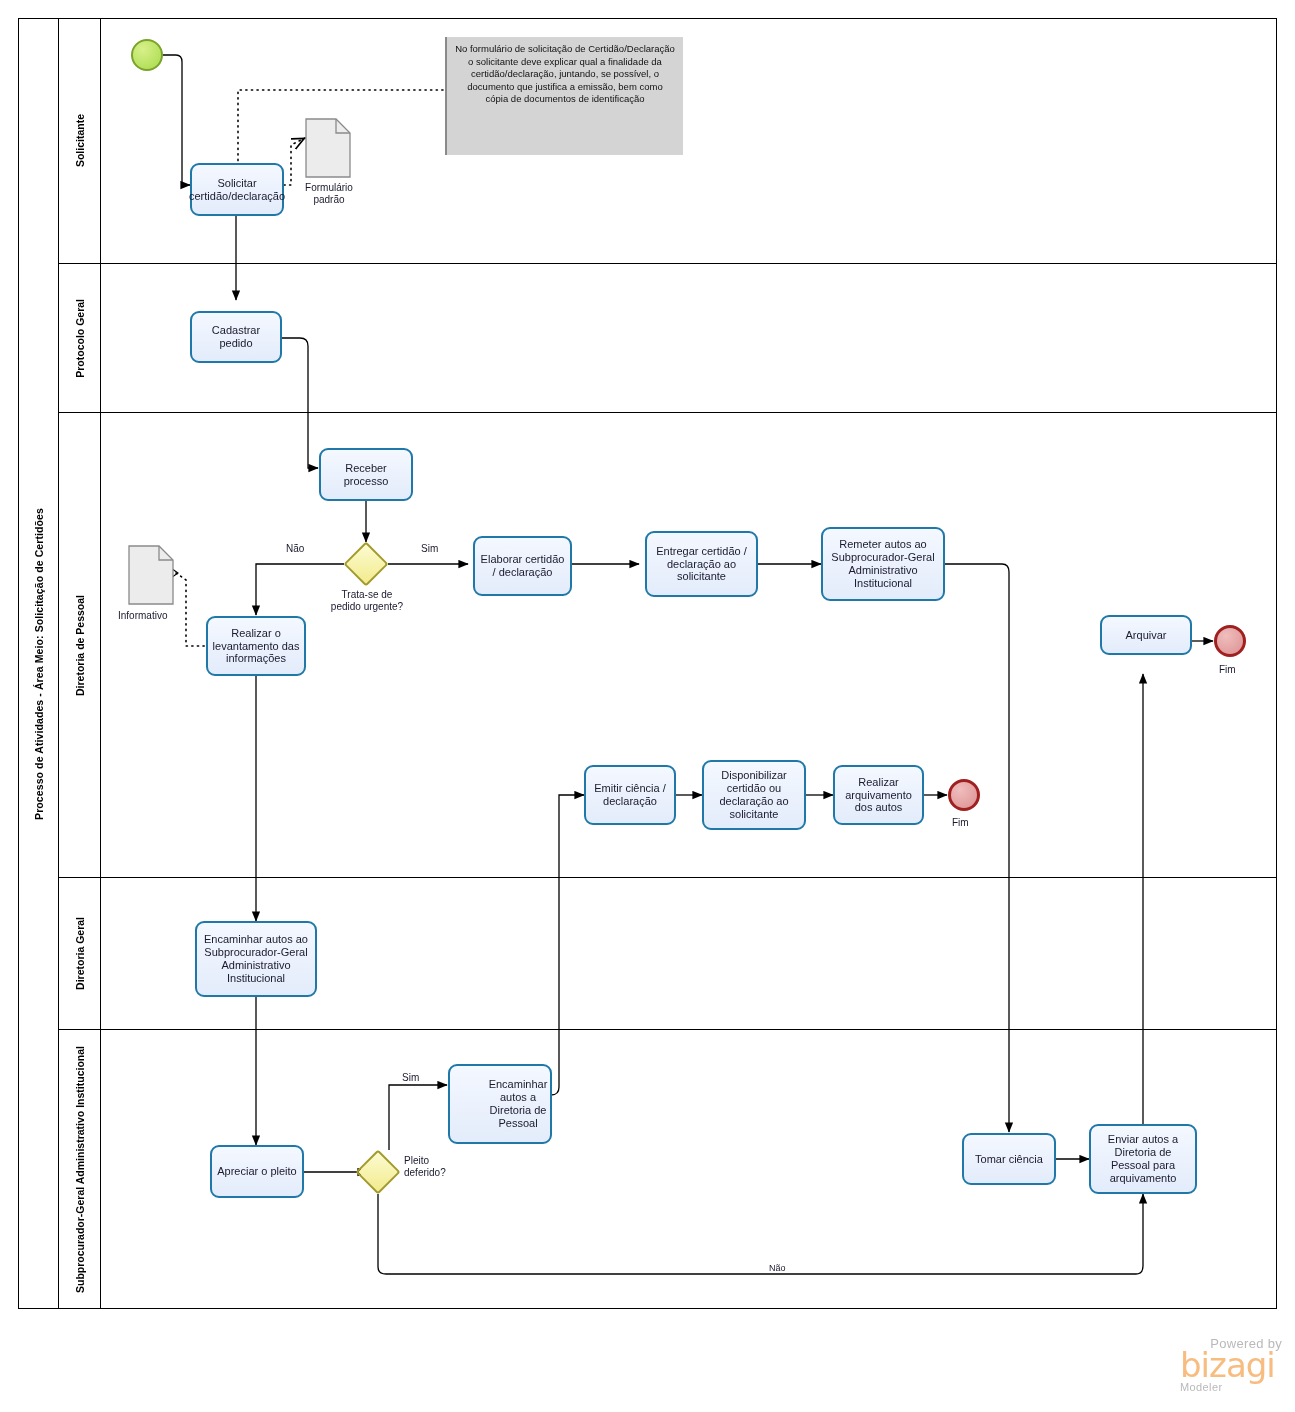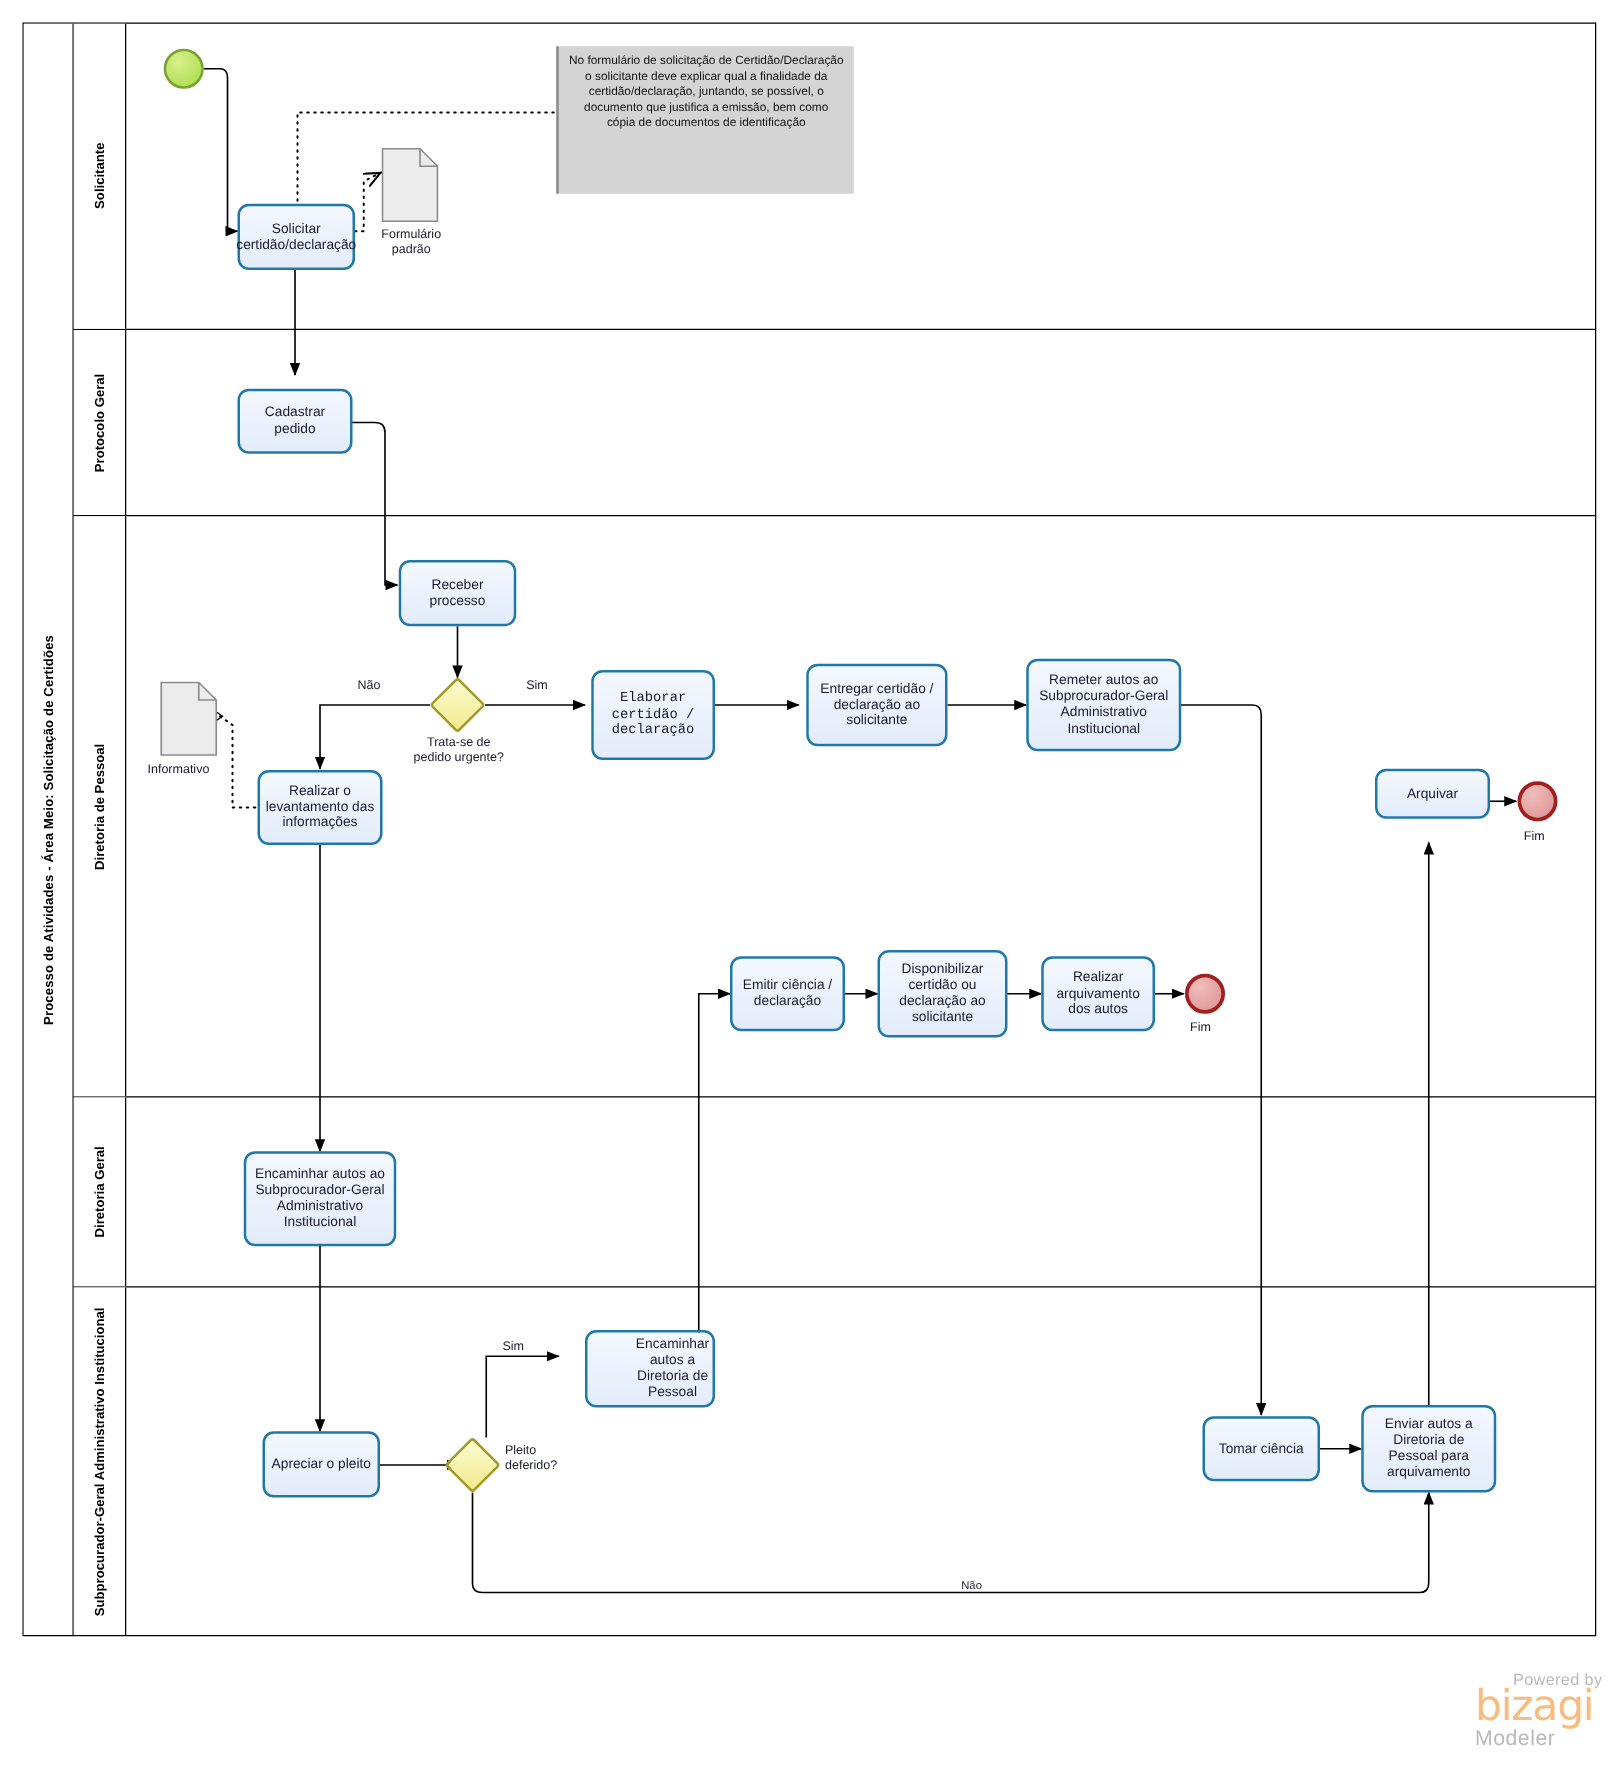--- a/index.html
+++ b/index.html
@@ -57,21 +57,21 @@
 
   
   #flows{position:absolute;left:0;top:0;width:1295px;height:1412px;pointer-events:none;}
 
   
   .logo{position:absolute;text-align:left;}
   .logo .pw{font-size:13px;color:#b9b9b9;letter-spacing:.3px;text-align:right;
     margin:0 2px 0 0;}
   .logo .bz{font-size:34px;color:#f7bd80;letter-spacing:-1px;line-height:.85;
     font-family:"DejaVu Sans", sans-serif;}
-  .logo .md{font-size:17px;color:#b9b9b9;margin-top:1px;letter-spacing:.4px;}
+  .logo .md{font-size:11px;color:#b9b9b9;margin-top:1px;letter-spacing:.4px;}
 </style>
 </head>
 <body>
 
 <div id="canvas">
 
   <div class="pool" style="left:18px;top:18px;width:1259px;height:1291px;"></div>
 
   <div class="pool-title" style="left:19px;top:19px;width:40px;height:1289px;">
     <span>Processo de Atividades - Área Meio: Solicitação de Certidões</span>
@@ -187,21 +187,21 @@
   </div>
 
   <div class="task" style="left:190px;top:311px;width:92px;height:52px;">
     <span>Cadastrar pedido</span>
   </div>
 
   <div class="task" style="left:319px;top:448px;width:94px;height:53px;">
     <span>Receber processo</span>
   </div>
 
-  <div class="task" style="left:473px;top:536px;width:99px;height:72px;font-family:Liberation Mono, monospace;">
+  <div class="task" style="left:473px;top:536px;width:99px;height:60px;">
     <span>Elaborar certidão / declaração</span>
   </div>
 
   <div class="task" style="left:821px;top:527px;width:124px;height:74px;">
     <span>Remeter autos ao Subprocurador-Geral Administrativo Institucional</span>
   </div>
 
   <div class="task" style="left:645px;top:531px;width:113px;height:66px;">
     <span>Entregar certidão / declaração ao solicitante</span>
   </div>
@@ -227,21 +227,21 @@
   </div>
 
   <div class="task" style="left:195px;top:921px;width:122px;height:76px;">
     <span>Encaminhar autos ao Subprocurador-Geral Administrativo Institucional</span>
   </div>
 
   <div class="task" style="left:210px;top:1145px;width:94px;height:53px;">
     <span>Apreciar o pleito</span>
   </div>
 
-  <div class="task" style="left:468px;top:1064px;width:104px;height:62px;padding-left:40px;">
+  <div class="task" style="left:448px;top:1064px;width:104px;height:80px;padding-left:40px;">
     <span>Encaminhar autos a Diretoria de Pessoal</span>
   </div>
 
   <div class="task" style="left:962px;top:1133px;width:94px;height:52px;">
     <span>Tomar ciência</span>
   </div>
 
   <div class="task" style="left:1089px;top:1124px;width:108px;height:70px;">
     <span>Enviar autos a Diretoria de Pessoal para arquivamento</span>
   </div>

